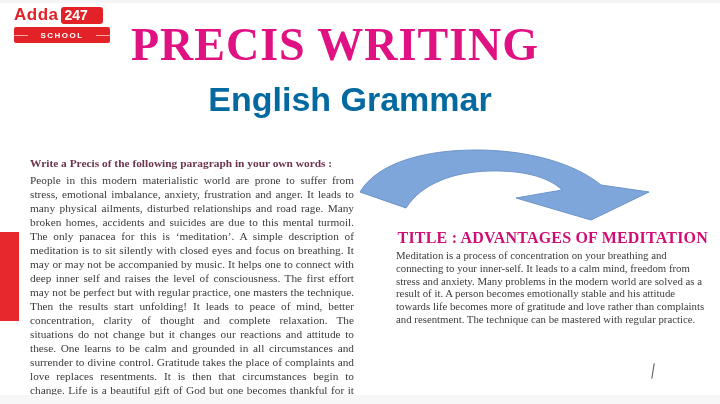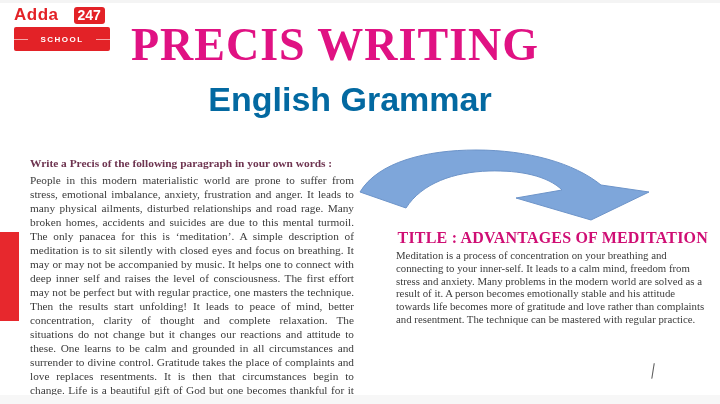--- a/index.html
+++ b/index.html
@@ -5,29 +5,29 @@
   html,body { margin:0; padding:0; background:#ffffff; }
   .stage {
     position:relative; width:720px; height:404px; background:#ffffff;
     overflow:hidden; font-family:"Liberation Serif", serif;
   }
   .edge-top { position:absolute; left:0; top:0; width:720px; height:3px; background:#f4f4f4; }
   .edge-bottom { position:absolute; left:0; top:395px; width:720px; height:9px; background:#f7f7f7; }
 
   
   .logo { position:absolute; left:14px; top:5px; width:100px; font-family:"Liberation Sans", sans-serif; }
-  .logo-row { display:flex; align-items:center; gap:15px; }
+  .logo-row { display:flex; align-items:center; gap:2px; }
   .logo-brand { color:#e32227; font-weight:bold; font-size:17px; letter-spacing:0.5px; }
   .logo-num {
     background:#e32227; color:#ffffff; font-weight:bold; font-size:14px;
-    padding:1px 4px 2px 4px; border-radius:3px; line-height:14px;
+    padding:1px 15px 2px 4px; border-radius:3px; line-height:14px;
   }
   .logo-school {
     margin-top:2px; background:#e32227; color:#ffffff; font-weight:bold;
-    font-size:8px; letter-spacing:1.5px; border-radius:2px; height:24px;
+    font-size:8px; letter-spacing:1.5px; border-radius:2px; height:16px;
     display:flex; align-items:center; justify-content:space-between; gap:4px; width:96px;
   }
   .school-line { display:inline-block; width:14px; height:1px; background:#f4a9a9; }
 
   
   .title {
     position:absolute; left:30px; top:18px; width:610px; margin:0;
     text-align:center; font-family:"Liberation Serif", serif; font-weight:bold;
     font-size:46px; letter-spacing:1px; color:#e01283;
   }

